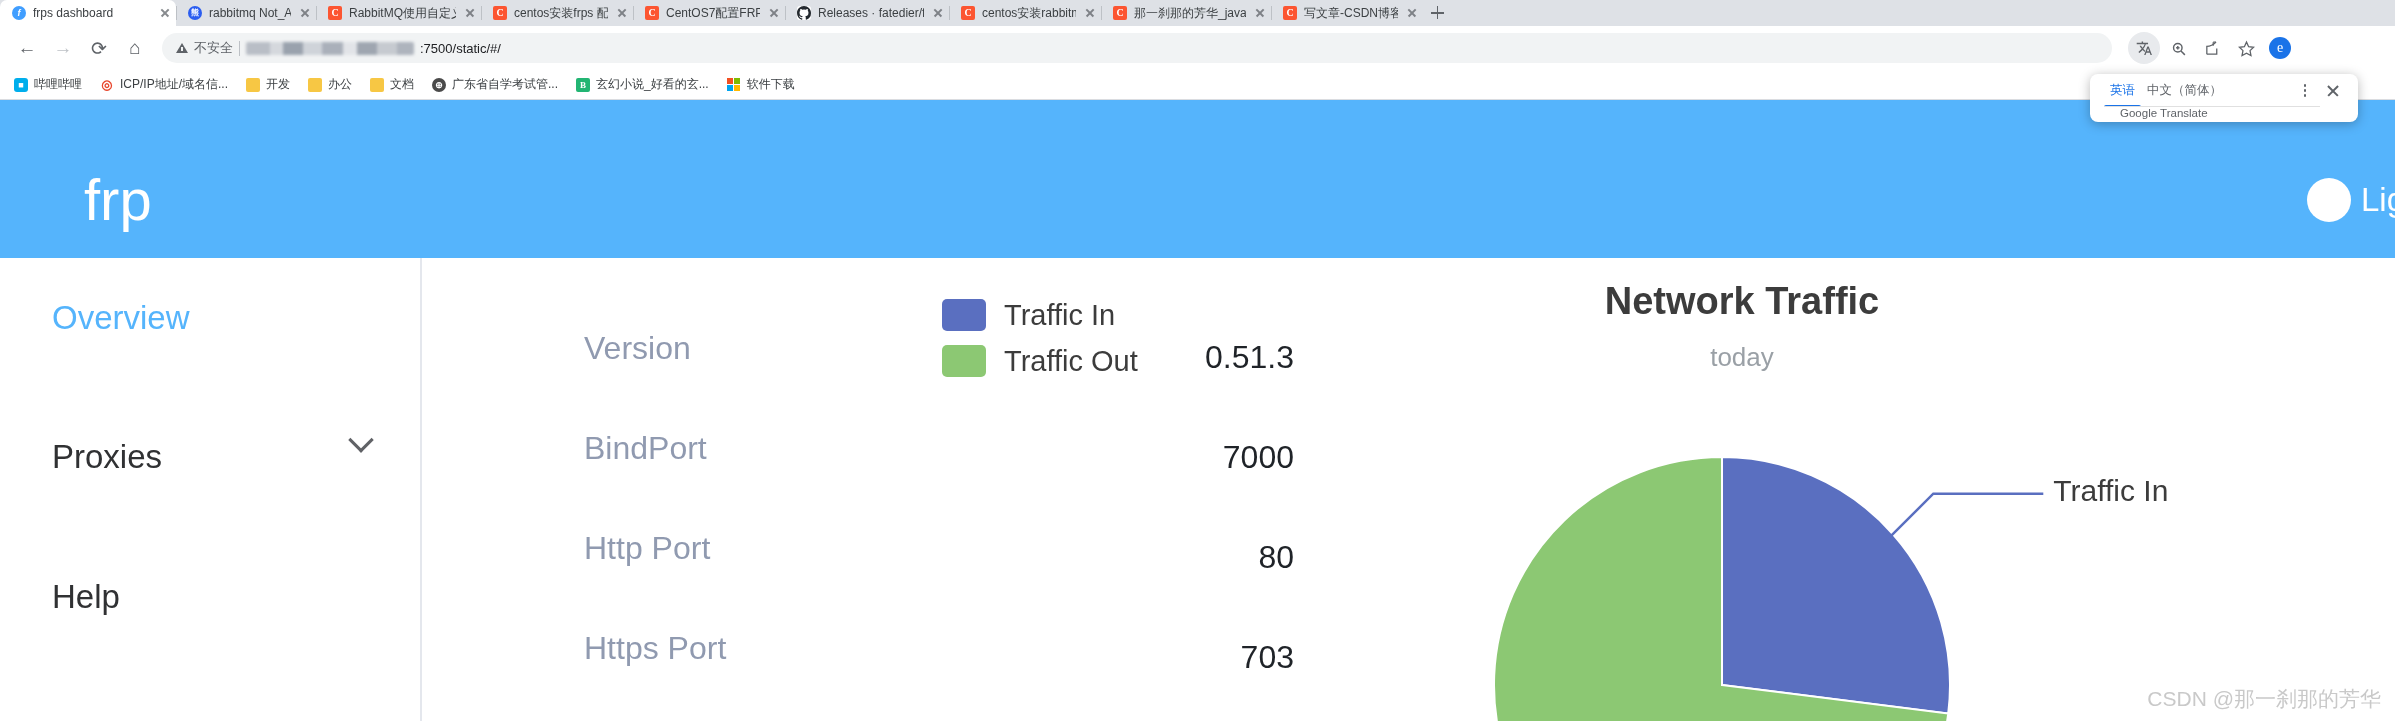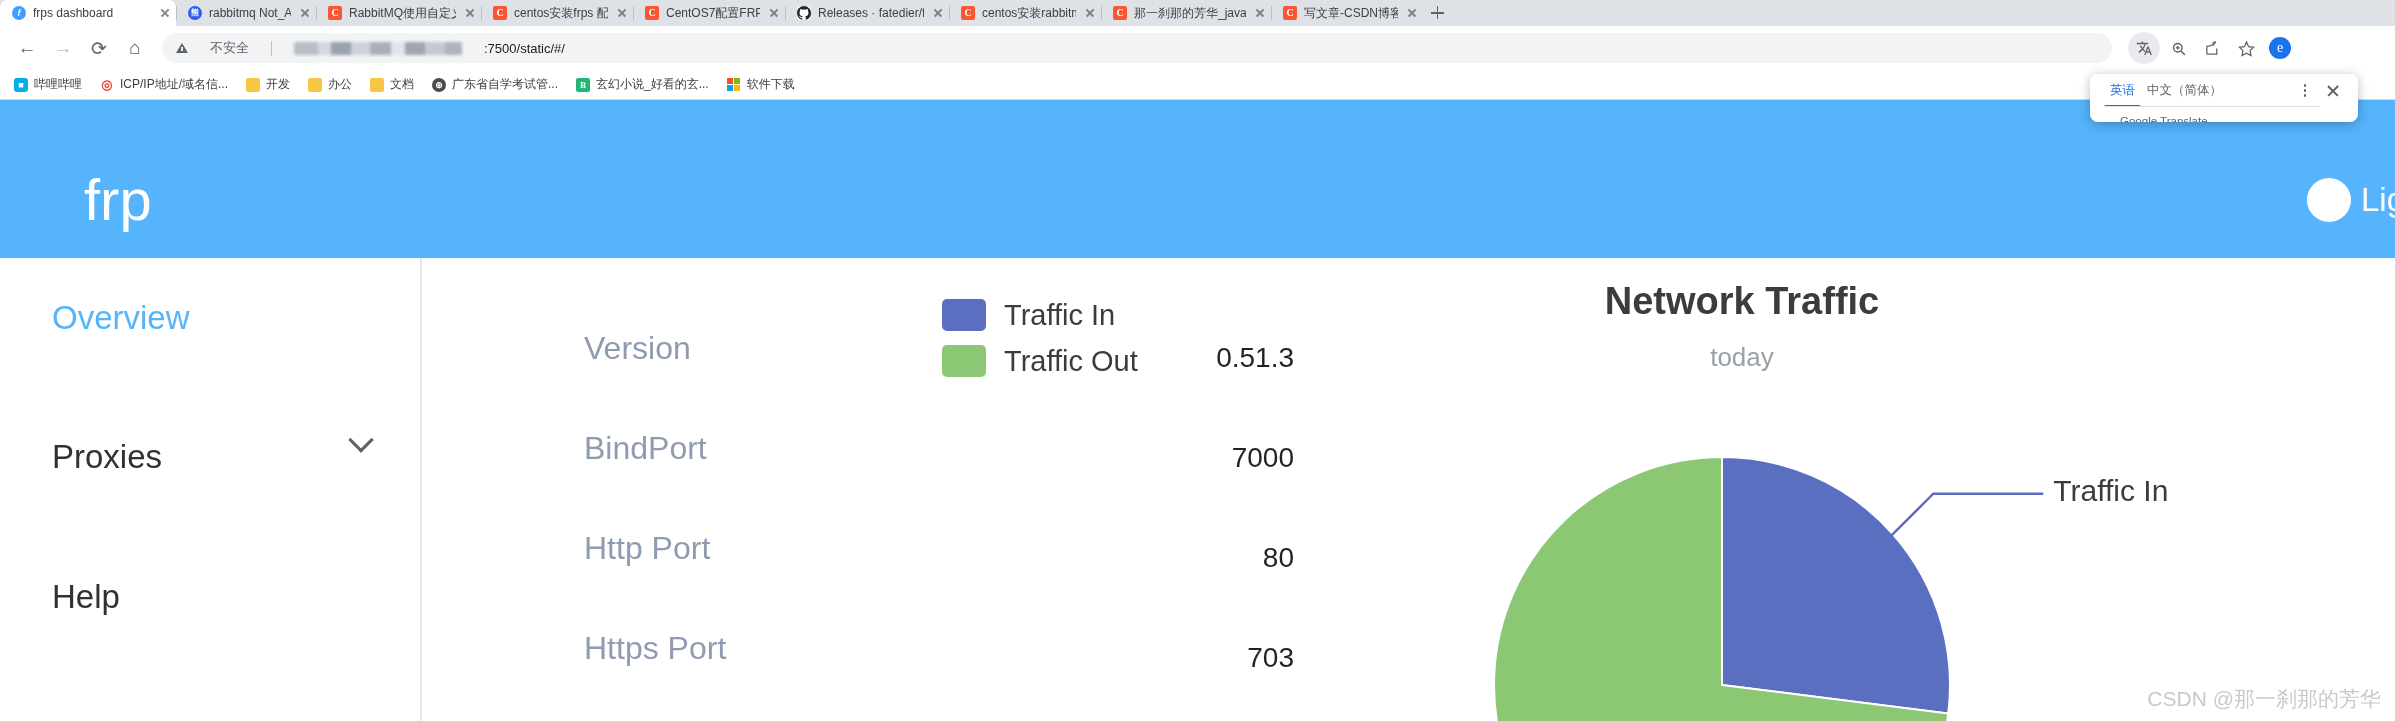--- a/index.html
+++ b/index.html
@@ -51,21 +51,21 @@
     content:""; position:absolute; background:#5f6368;
   }
   .newtab::before { left:8px; top:12px; width:13px; height:1.8px; }
   .newtab::after  { left:13.6px; top:6.4px; width:1.8px; height:13px; }
 
   .navbar { position:absolute; left:0; top:26px; width:2395px; height:44px; background:#fff; display:flex; align-items:center; padding:0 12px; gap:6px; }
   .navicon { width:30px; height:30px; position:relative; flex:0 0 30px; color:#5f6368; display:flex; align-items:center; justify-content:center; font-size:19px; }
   .navicon.dim { color:#bdc1c6; }
   .omnibox {
     flex:1 1 auto; height:30px; background:#f1f3f4; border-radius:16px;
-    display:flex; align-items:center; padding:0 14px; gap:22px; font-size:13px; color:#202124;
+    display:flex; align-items:center; padding:0 14px; gap:6px; font-size:13px; color:#202124;
     margin-left:6px; margin-right:10px; max-width:1950px;
   }
   .warn-tri { width:0;height:0;border-left:6px solid transparent;border-right:6px solid transparent;border-bottom:10px solid #5f6368; position:relative; flex:0 0 12px;}
   .warn-tri::after{content:"";position:absolute;left:-1px;top:4px;width:2px;height:4px;background:#f1f3f4;}
   .notsecure { color:#5f6368; font-size:13px; white-space:nowrap; }
   .url-div { width:1px; height:15px; background:#bdc1c6; }
   .url-redacted { display:inline-block; height:13px; width:168px; background:linear-gradient(90deg,#b9bec6 0 14%,#d5d8dd 14% 22%,#9aa2ad 22% 34%,#cfd3d9 34% 45%,#aab0ba 45% 58%,#e2e4e8 58% 66%,#9fa6b0 66% 78%,#c6cad0 78% 90%,#aeb4bd 90% 100%); filter:blur(1.4px); vertical-align:-2px; border-radius:2px; }
   .url-text { color:#202124; font-size:13px; }
 
   .toolbtns { display:flex; align-items:center; gap:2px; flex:0 0 auto; }
@@ -97,21 +97,21 @@
   .tp-tab { font-size:12.5px; color:#5f6368; padding:0 6px; line-height:33px; position:relative; }
   .tp-tab.active { color:#1a73e8; }
   .tp-tab.active::after { content:""; position:absolute; left:0; right:0; bottom:0; height:2.5px; background:#1a73e8; border-radius:2px 2px 0 0;}
   .tp-underline { position:absolute; left:14px; right:38px; bottom:0; height:1px; background:#e0e0e0; }
   .tp-spacer { flex:1 1 auto; }
   .tp-dots { width:18px; height:22px; display:flex; flex-direction:column; align-items:center; justify-content:center; gap:2.5px; }
   .tp-dots span { width:2.6px;height:2.6px;border-radius:50%;background:#5f6368;display:block;}
   .tp-close { width:22px;height:22px;position:relative;margin-left:8px;}
   .tp-close::before,.tp-close::after{content:"";position:absolute;left:4px;top:10px;width:14px;height:1.7px;background:#5f6368;}
   .tp-close::before{transform:rotate(45deg);} .tp-close::after{transform:rotate(-45deg);}
-  .tp-body { height:27px; display:flex; align-items:center; padding:0 30px; font-size:11.5px; color:#5f6368; }
+  .tp-body { height:27px; display:flex; align-items:flex-start; padding:0 30px; font-size:11.5px; color:#5f6368; }
   .gt-g { color:#5f6368; }
 
   
   .app-header {
     position:absolute; left:0; top:100px; width:2395px; height:200px; background:#55b4fc;
     display:flex; align-items:center;
   }
   .app-logo { margin-left:84px; font-size:58px; color:#fff; font-weight:400; letter-spacing:0px; line-height:1; }
   .theme-switch { position:absolute; right:-10px; top:50%; transform:translateY(-50%); display:flex; align-items:center; gap:10px; }
   .knob { width:44px; height:44px; border-radius:50%; background:#fff; flex:0 0 44px; }
@@ -124,21 +124,21 @@
   .nav-overview { top:41px; }
   .nav-proxies  { top:180px; }
   .nav-help     { top:320px; }
   .chev { margin-left:auto; width:18px; height:18px; border-right:3px solid #606266; border-bottom:3px solid #606266; transform:rotate(45deg) translate(-5px,-5px); }
 
   .content { position:absolute; left:422px; top:0; right:0; height:463px; }
 
   .info-table { position:absolute; left:162px; top:40px; width:710px; }
   .info-row { height:100px; display:flex; align-items:center;justify-content:space-between; }
   .info-key { font-size:32px; color:#909ab0; }
-  .info-val { margin-left:auto; font-size:28px; color:#1f2328;margin-top:19px; }
+  .info-val { margin-left:auto; font-size:32px; color:#1f2328;margin-top:19px; }
 
   .chart-panel { position:absolute; left:1000px; top:0; width:973px; height:463px; }
   .legend { position:absolute; left:-480px; top:34px; }
   .legend-row { display:flex; align-items:center; gap:18px; height:46px; }
   .legend-swatch { width:44px; height:32px; border-radius:5px; flex:0 0 44px; }
   .legend-label { font-size:29px; color:#3c3c3c; white-space:nowrap; }
   .chart-title { position:absolute; left:0; top:22px; width:640px; text-align:center; font-size:38px; font-weight:bold; color:#3c3c3c; }
   .chart-sub { position:absolute; left:0; top:84px; width:640px; text-align:center; font-size:26px; color:#9aa0a6; }
   .pie-wrap { position:absolute; left:0; top:0; width:973px; height:463px; }
   .pie-label { position:absolute; left:698px; top:130px; font-size:30px; color:#3c3c3c; white-space:nowrap; }

